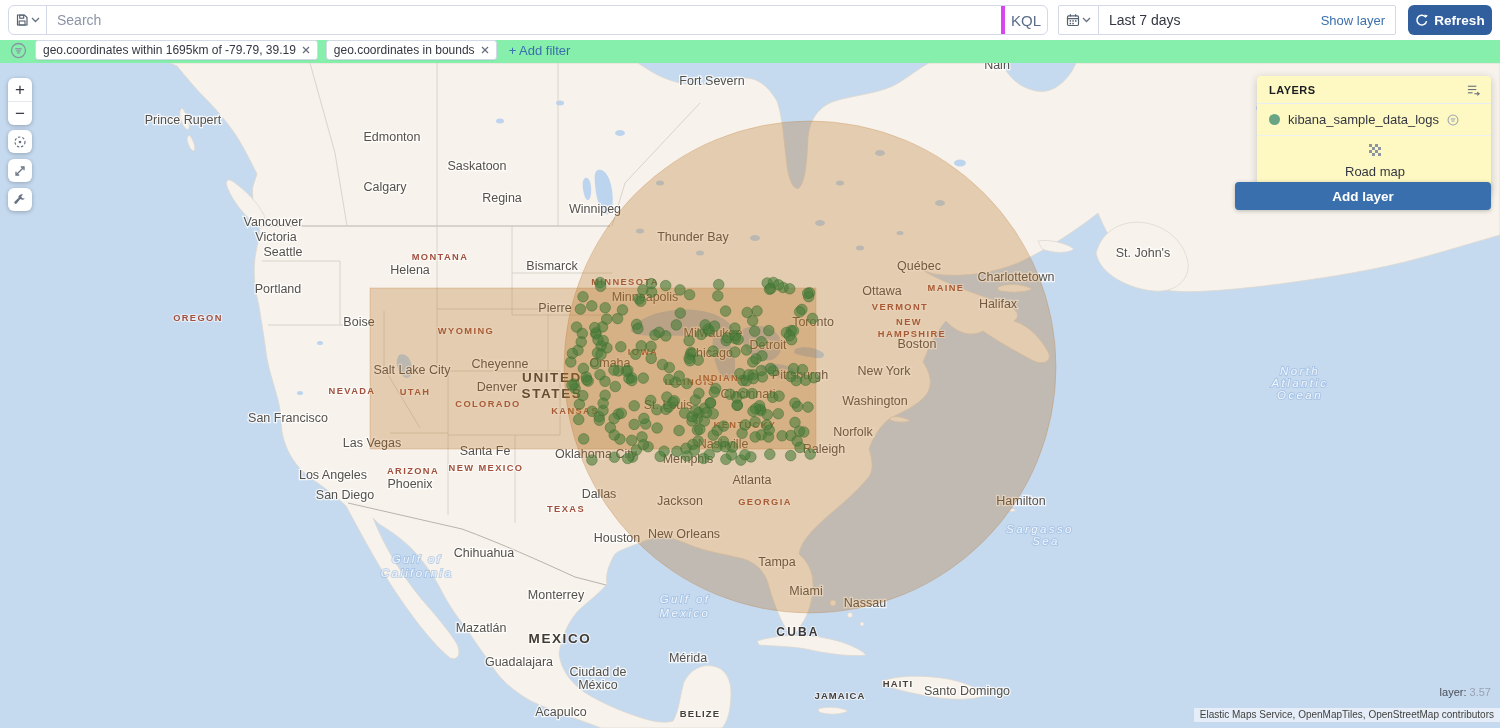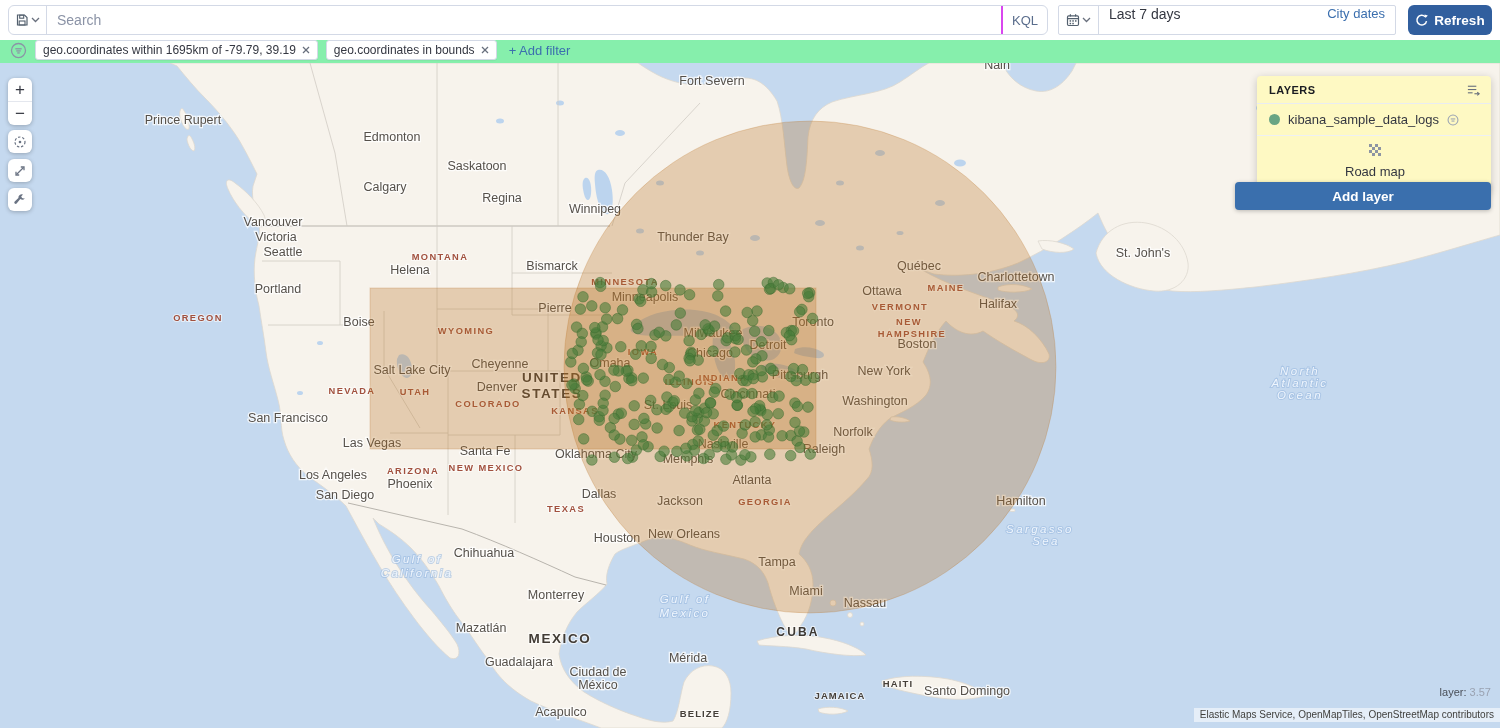--- a/index.html
+++ b/index.html
@@ -9,22 +9,22 @@
   
   .top-bar { height:40px; display:flex; align-items:center; padding:0 8px; background:#fff; }
   .search-group { flex:0 0 1040px; height:30px; display:flex; align-items:stretch;
     border:1px solid #d3d9e6; border-radius:6px; background:#fff; overflow:hidden; }
   .search-prefix { width:38px; display:flex; align-items:center; justify-content:center; gap:2px;
     border-right:1px solid #d3d9e6; cursor:pointer; }
   .search-input { flex:1; border:0; outline:none; font-size:14px; padding:0 10px; color:#b91c1c;
     font-family:"Liberation Sans",sans-serif; }
   .search-input::placeholder { color:#8b93a6; }
   .kql-box { width:46px; display:flex; align-items:center; justify-content:center;
-    border-left:2px solid #d946ef; font-size:13px; color:#5a6d8c; cursor:pointer; }
-  .date-group { margin-left:10px; flex:0 0 338px; height:30px; display:flex; align-items:flex-start;
+    border-left:4px solid #d946ef; font-size:15px; color:#5a6d8c; cursor:pointer; }
+  .date-group { margin-left:10px; flex:0 0 338px; height:30px; display:flex; align-items:center;
     border:1px solid #d3d9e6; border-radius:2px; background:#fff; overflow:hidden; }
   .date-prefix { width:40px; align-self:stretch; display:flex; align-items:center; justify-content:center; gap:2px;
     border-right:1px solid #d3d9e6; cursor:pointer; }
   .date-text { font-size:14px; color:#343741; padding-left:10px; flex:1; cursor:pointer; }
   .show-dates { font-size:13px; color:#3b6fae; padding-right:10px; cursor:pointer; white-space:nowrap; }
   .refresh-btn { margin-left:12px; width:84px; height:30px; border:0; border-radius:6px;
     background:#315f9e; color:#fff; font-size:13.5px; font-weight:bold; display:flex;
     align-items:center; justify-content:center; gap:6px; cursor:pointer;
     font-family:"Liberation Sans",sans-serif; }
 
@@ -113,21 +113,21 @@
         <rect x="6.3" y="7.2" width="1.5" height="1.5" fill="#53606e"></rect>
         <rect x="9" y="7.2" width="1.5" height="1.5" fill="#53606e"></rect>
         <rect x="3.6" y="9.8" width="1.5" height="1.5" fill="#53606e"></rect>
         <rect x="6.3" y="9.8" width="1.5" height="1.5" fill="#53606e"></rect>
       </svg>
       <svg width="9" height="6" viewBox="0 0 9 6">
         <polyline points="1,1 4.5,4.5 8,1" fill="none" stroke="#69707d" stroke-width="1.3"></polyline>
       </svg>
     </div>
     <div class="date-text">Last 7 days</div>
-    <div class="show-dates">City dates</div>
+    <div class="show-dates">Show layer</div>
   </div>
 
   <button class="refresh-btn">
     <svg width="13" height="13" viewBox="0 0 14 14">
       <path d="M12.4,7.6 A5.2,5.2 0 1 1 11,3" fill="none" stroke="#fff" stroke-width="1.6"></path>
       <polygon points="10.2,0.6 13.8,1.5 11.3,4.4" fill="#fff"></polygon>
     </svg>
     <span>Refresh</span>
   </button>
 </header>

